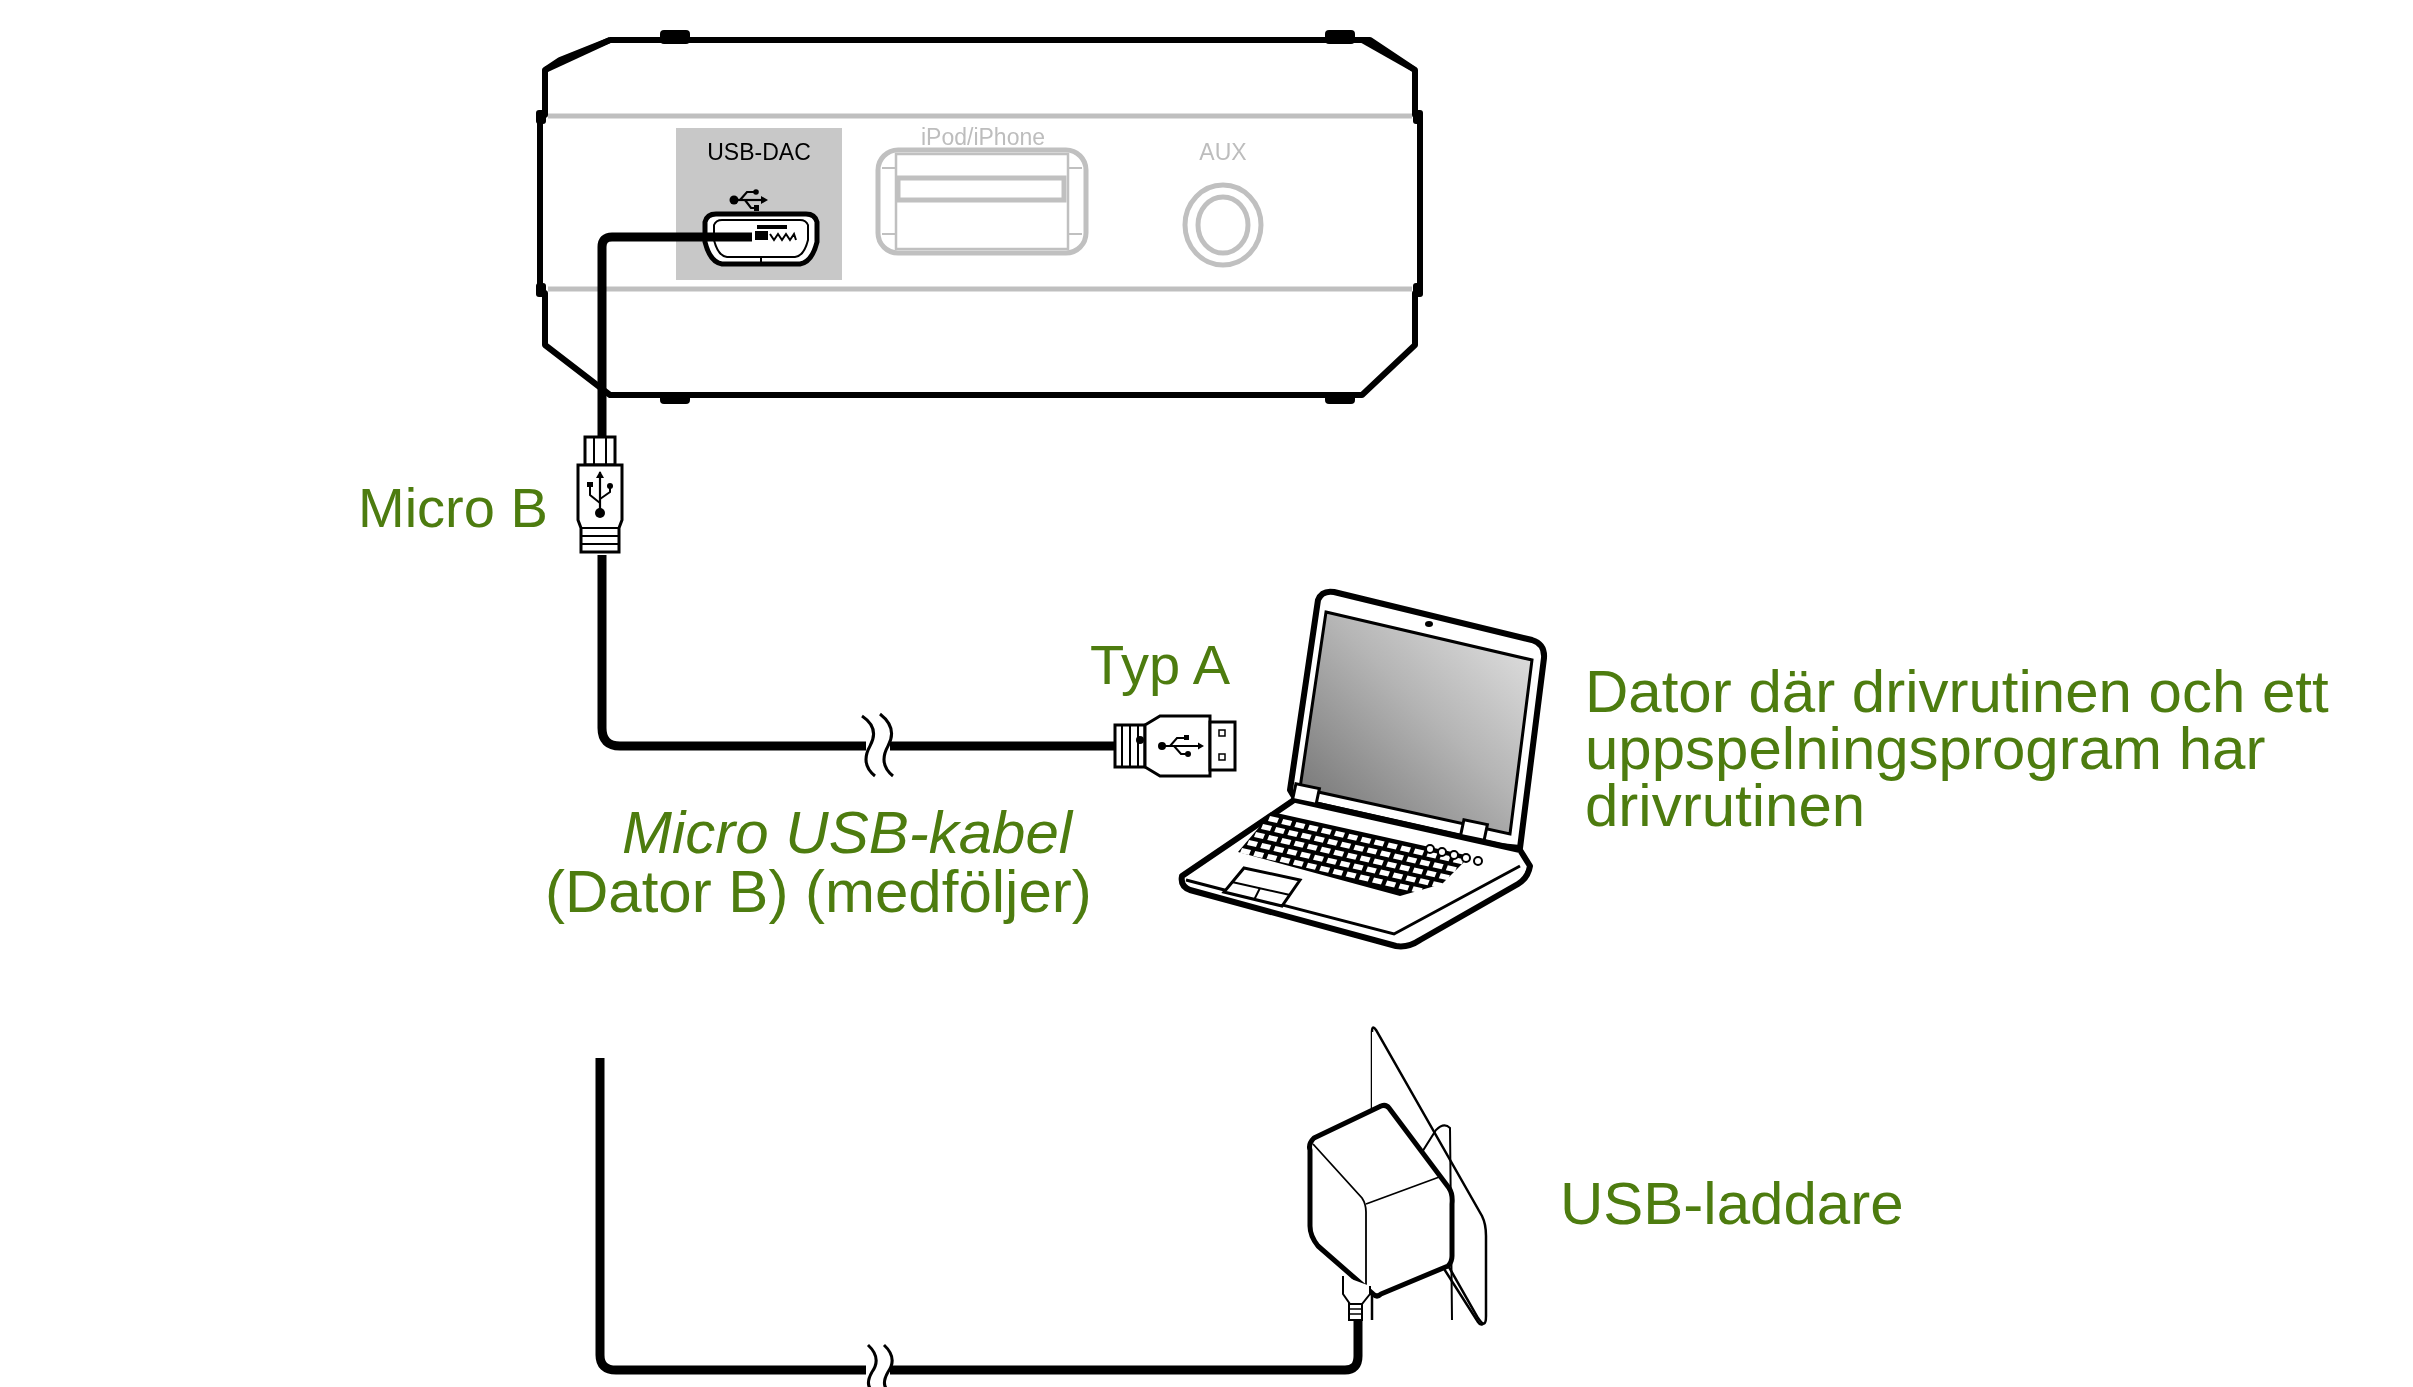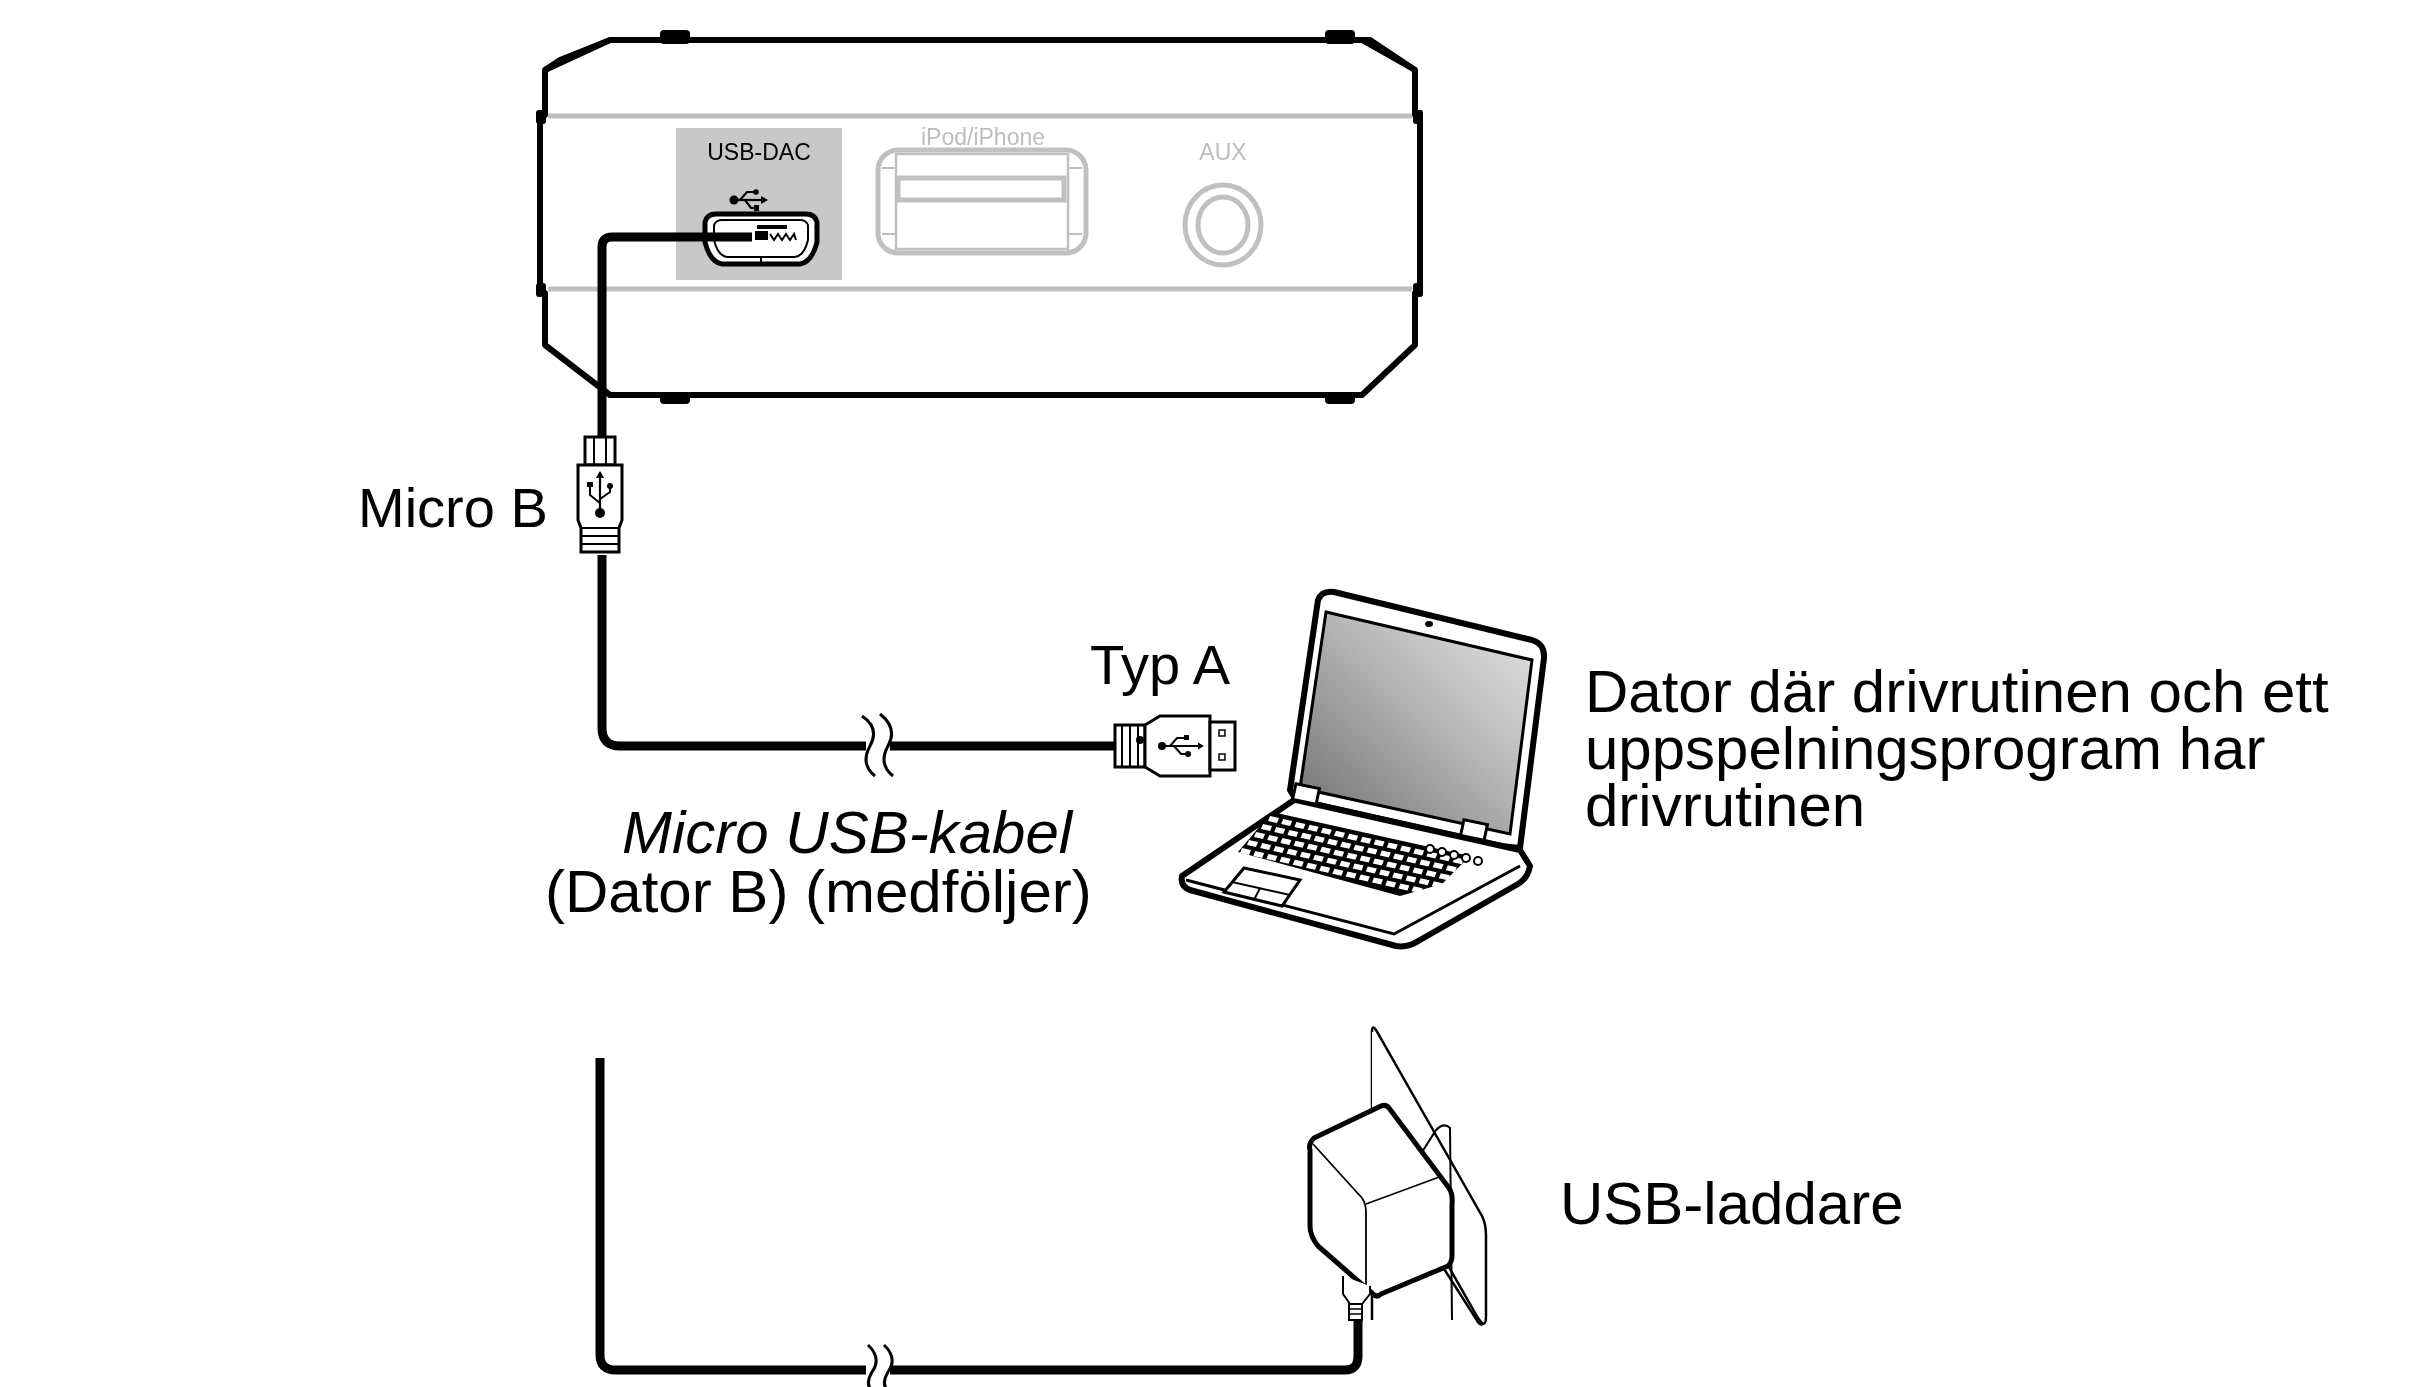--- a/index.html
+++ b/index.html
@@ -1,19 +1,19 @@
 <!DOCTYPE html>
 <html><head>
 <meta charset="utf-8">
 <style>
   html, body { margin: 0; padding: 0; background: #ffffff; }
   body { width: 2413px; height: 1387px; position: relative; overflow: hidden;
          font-family: "Liberation Sans", "DejaVu Sans", sans-serif; color: #000; }
   svg#diagram { position: absolute; left: 0; top: 0; }
-  .lbl { position: absolute; font-family: "Liberation Sans", sans-serif; color: #000000; white-space: nowrap; }
+  .lbl { position: absolute; font-family: "Liberation Sans", sans-serif; color: #4d7c0f; white-space: nowrap; }
   .big { font-size: 56px; line-height: 60px; }
   .desc { font-size: 60px; line-height: 58px; }
   .panel-lbl { font-family: "Liberation Sans", sans-serif; }
 </style>
 </head>
 <body>
 
 <svg id="diagram" width="2413" height="1387" viewBox="0 0 2413 1387" xmlns="http://www.w3.org/2000/svg">
   <defs>
     <linearGradient id="screenGrad" x1="0" y1="1" x2="1" y2="0">

